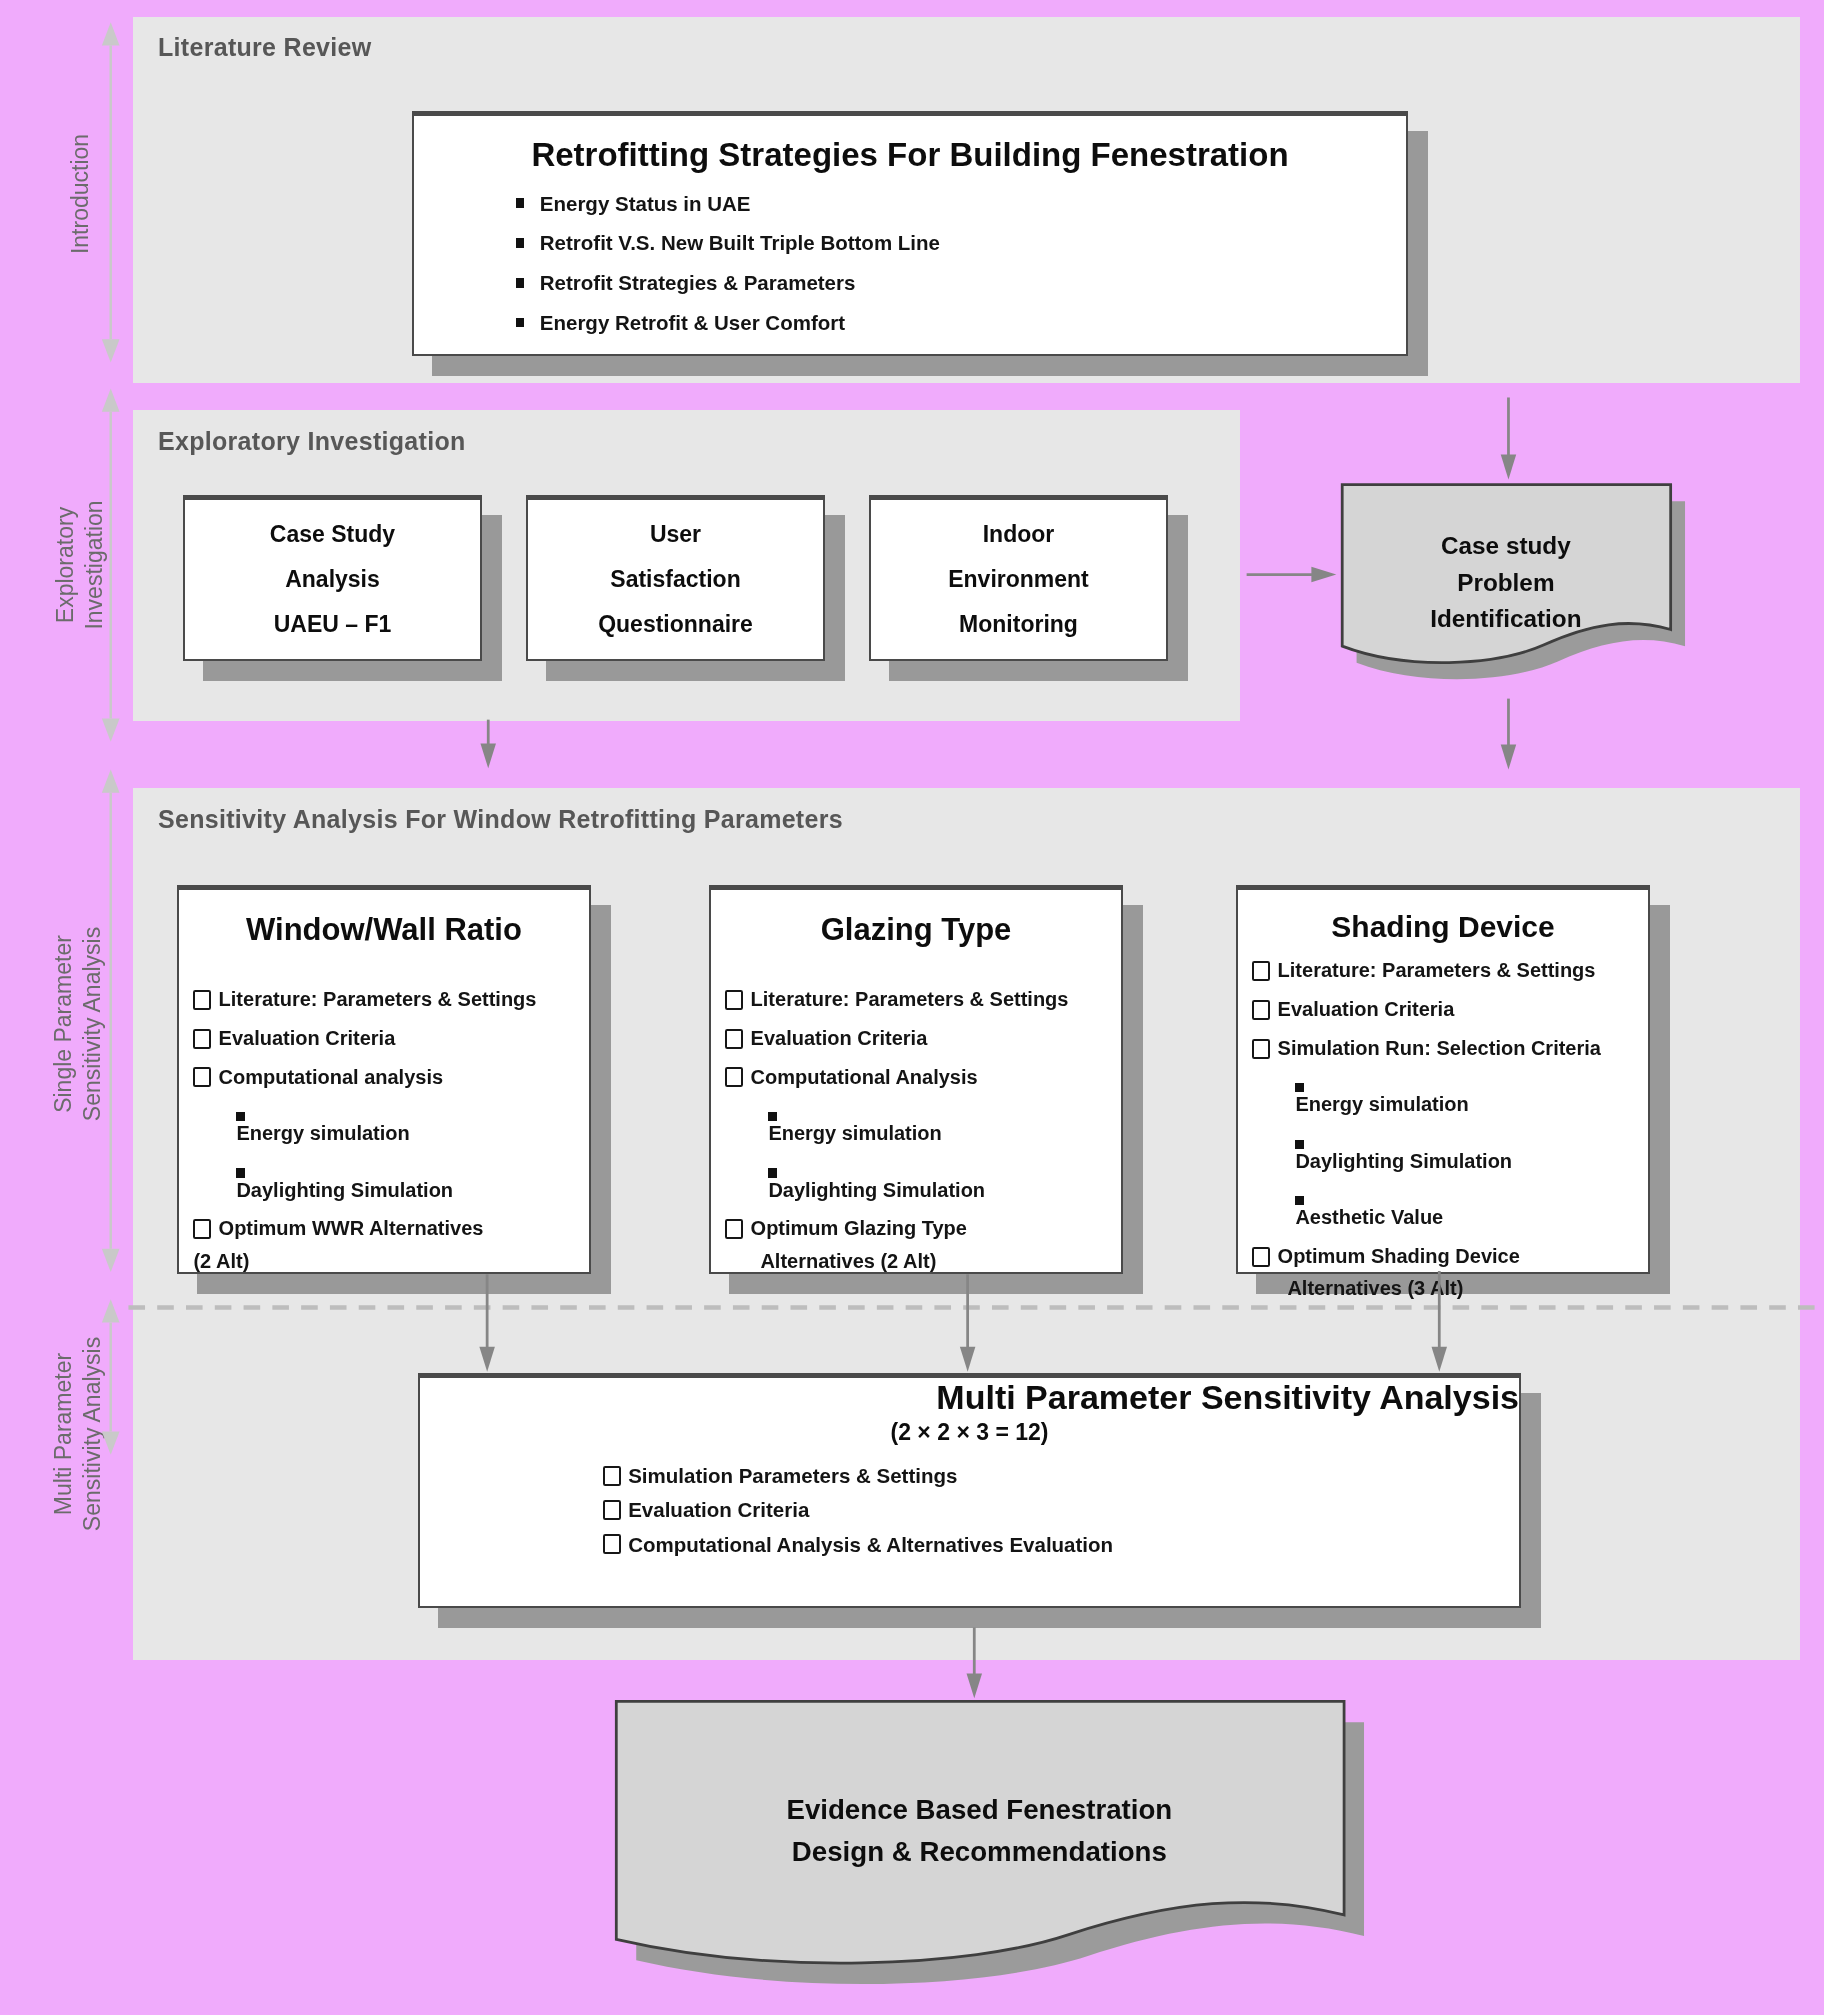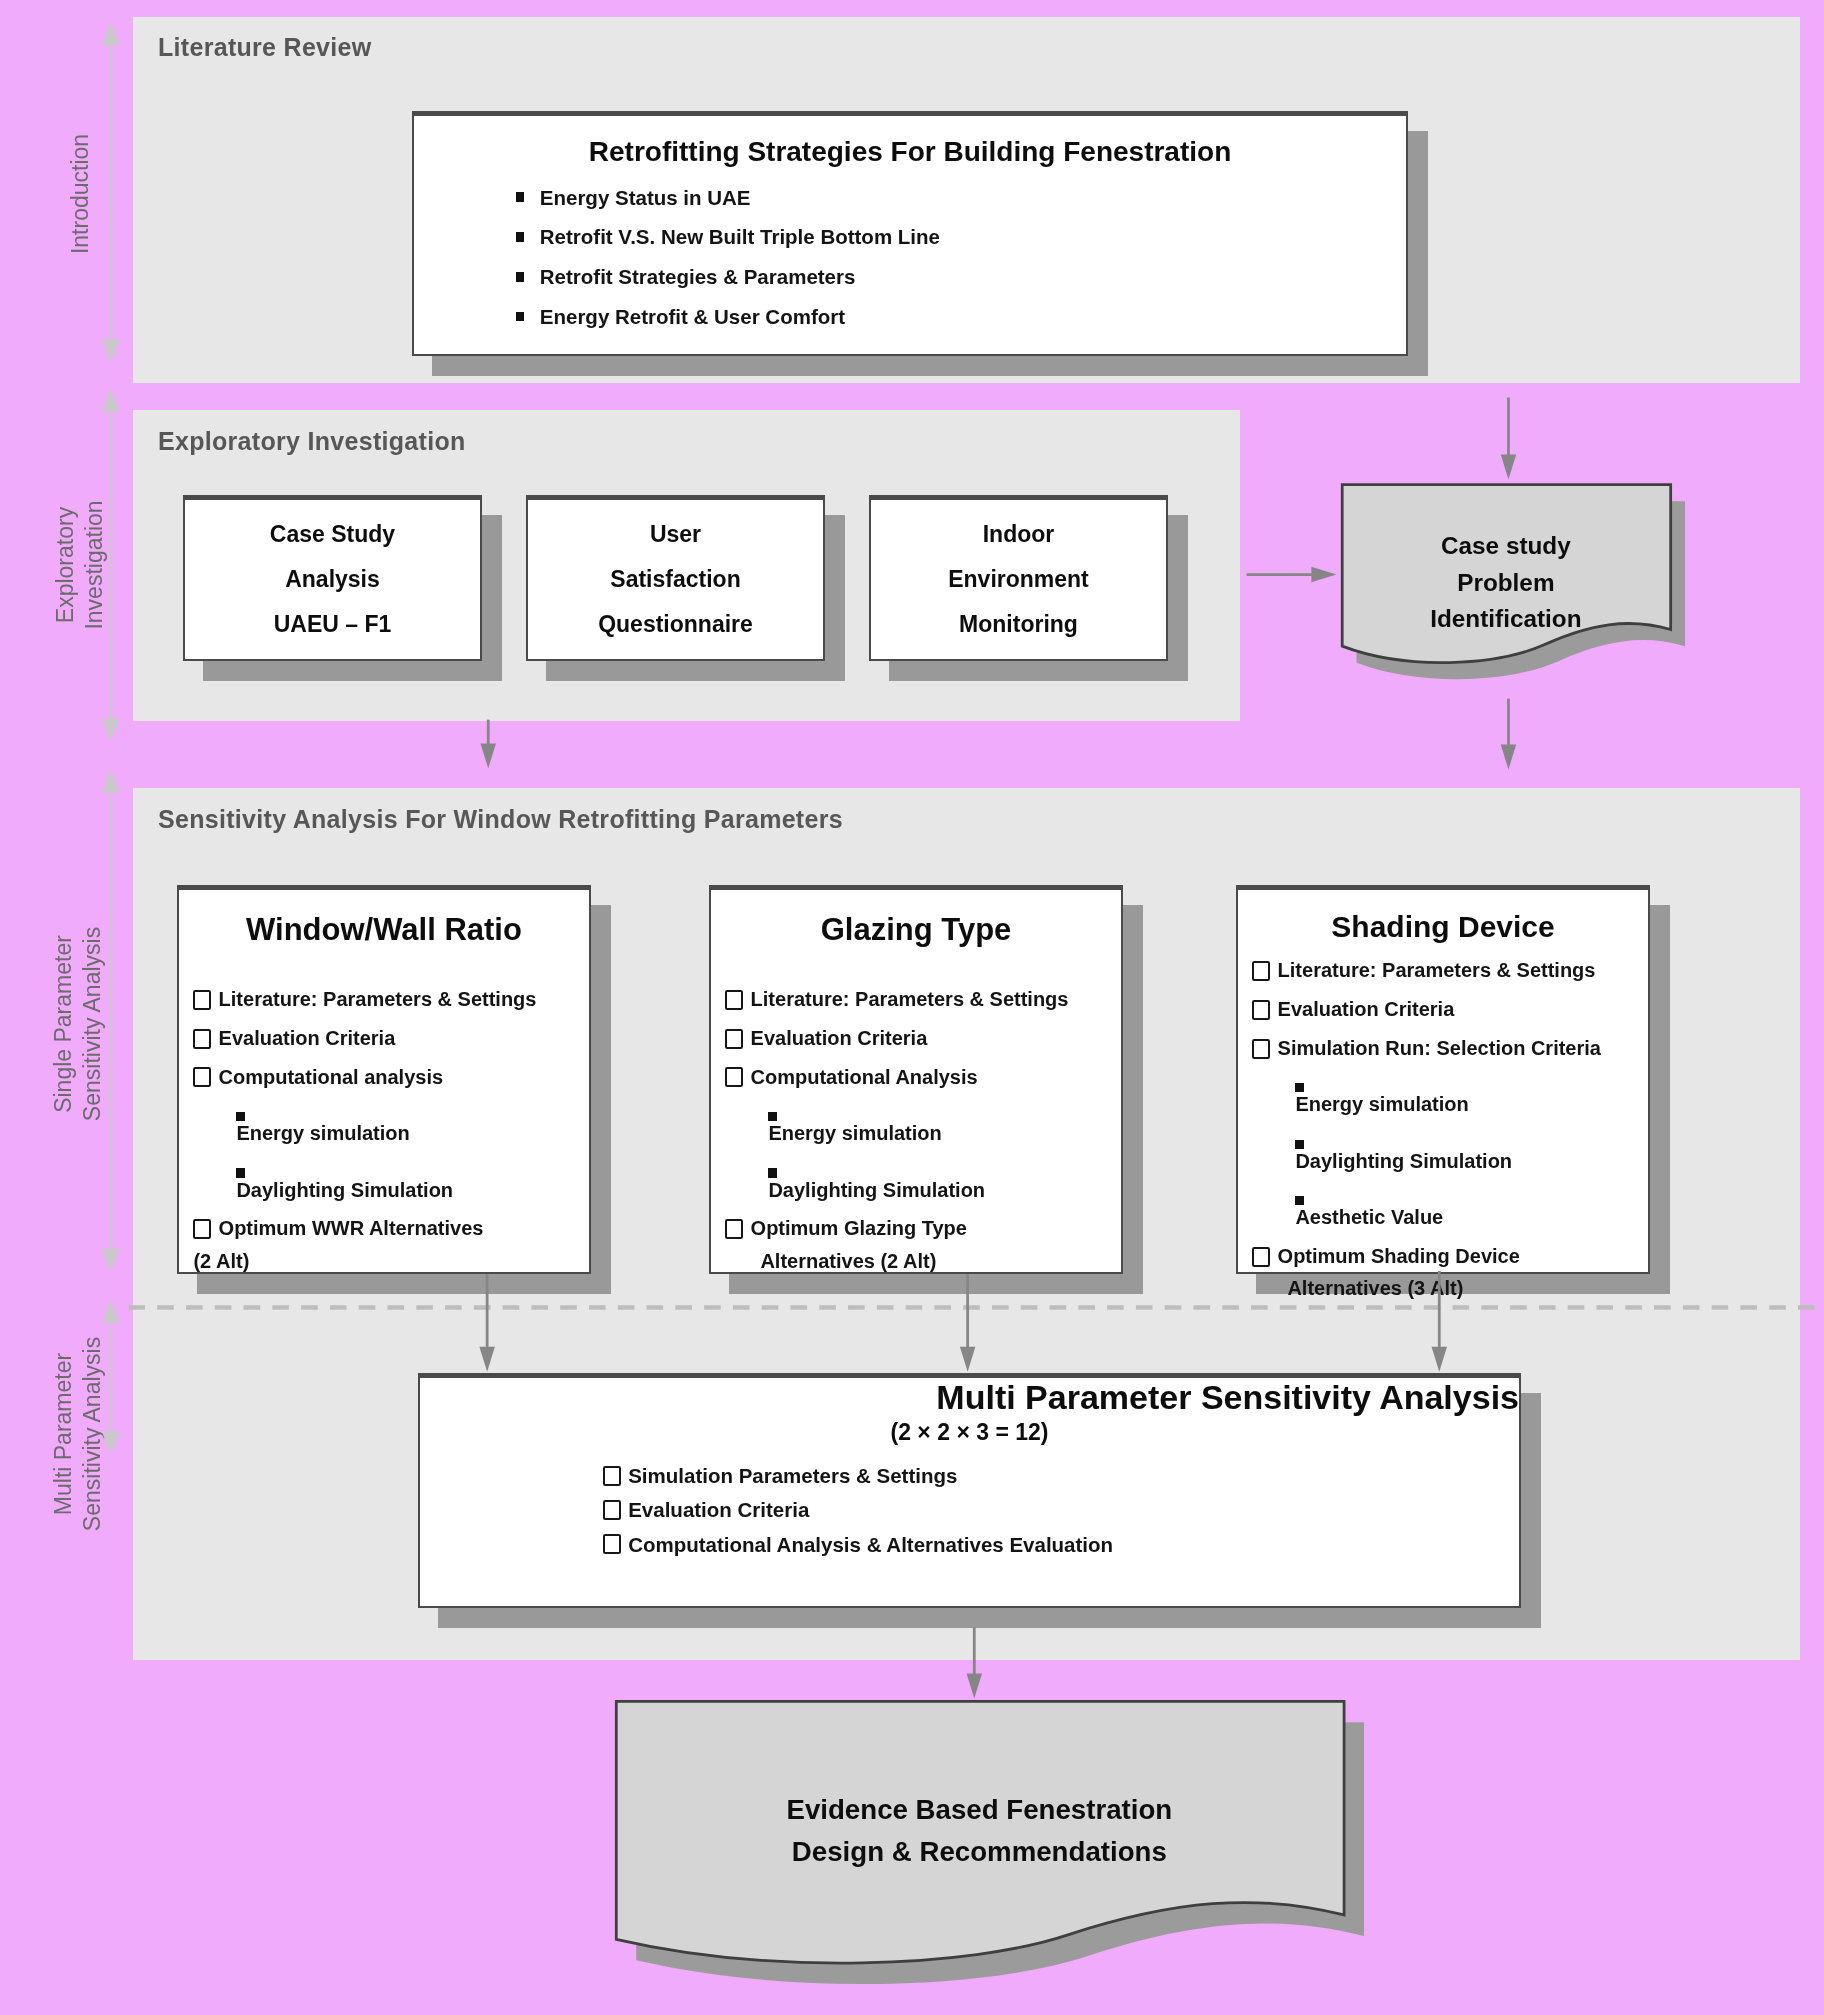--- a/index.html
+++ b/index.html
@@ -16,21 +16,21 @@
     position:absolute; left:25px; top:16.6px;
     font-size:25px; font-weight:700; color:#575757; letter-spacing:0.3px;
   }
   
   .wbox {
     position:absolute; z-index:3; box-sizing:border-box; background:#ffffff;
     border:2.2px solid #4a4a4a; border-top-width:5px;
     box-shadow:20px 20px 0 0 #999999;
   }
   #retro-box { left:412px; top:111px; width:996px; height:245px; }
-  .retro-title { margin-top:20px; text-align:center; font-size:28px; font-weight:700; color:#0d0d0d; }
+  .retro-title { margin-top:20px; text-align:center; font-size:33px; font-weight:700; color:#0d0d0d; }
   .retro-list { margin:16.6px 0 0 102px; }
   .b-row { display:flex; align-items:flex-start; margin-bottom:14.4px; font-size:20.5px; font-weight:600; line-height:25.5px; }
   .sq { flex:none; width:8.3px; height:9.4px; background:#111; margin:7.8px 15.5px 0 0; }
   
   .exp-box {
     display:flex; flex-direction:column; justify-content:space-evenly;
     width:299px; height:166px; top:495px; text-align:center;
     font-size:23px; font-weight:700; color:#0d0d0d; padding:3.3px 2.2px;
   }
   #exp-box-0 { left:183px; }  #exp-box-1 { left:526px; }  #exp-box-2 { left:869px; }

